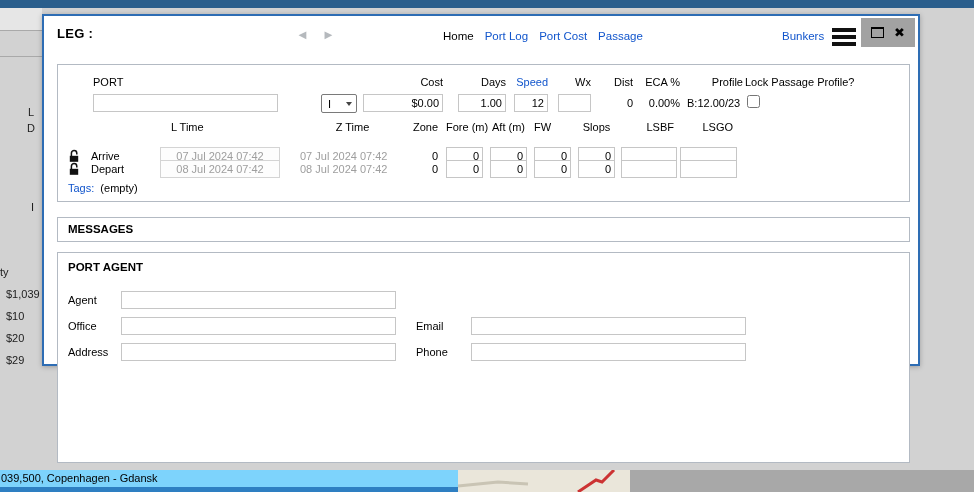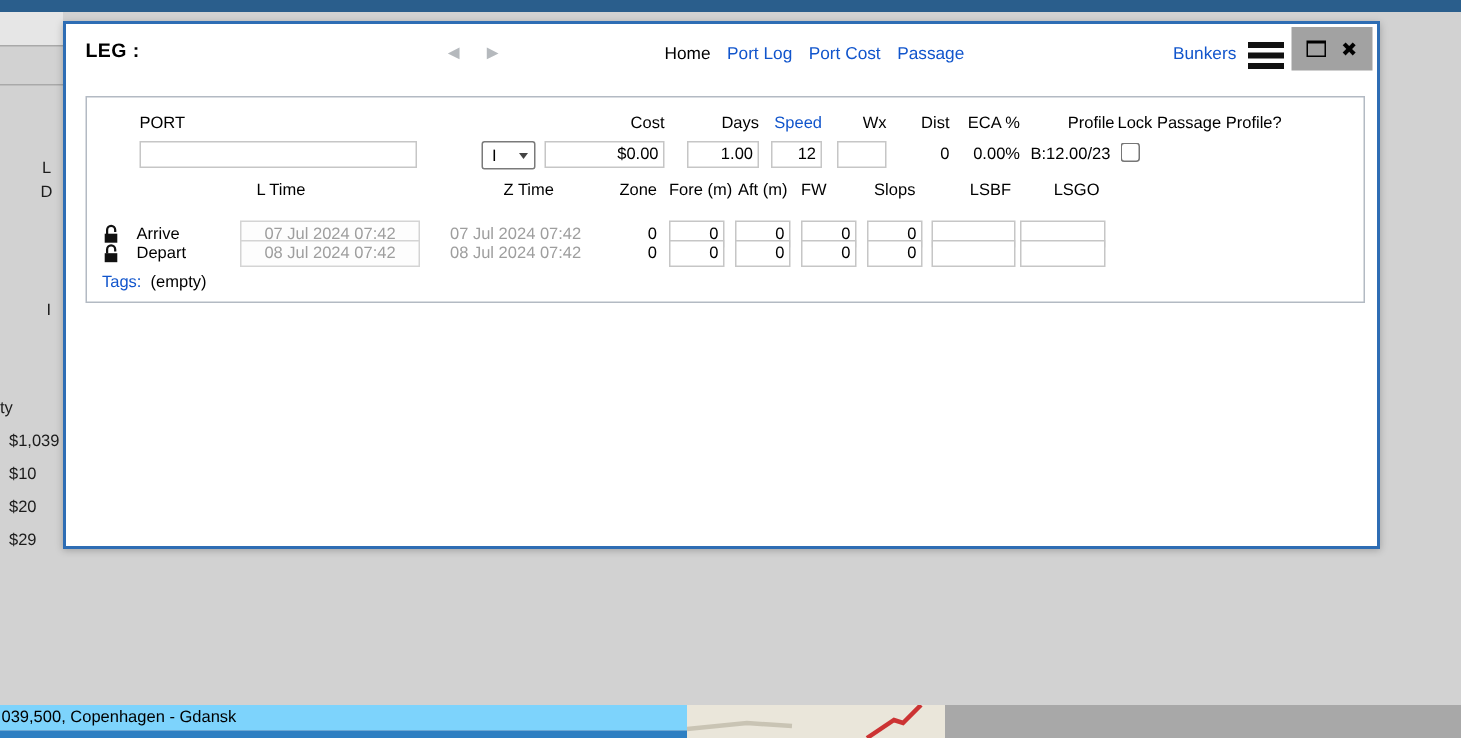--- a/index.html
+++ b/index.html
@@ -199,16 +199,32 @@
         <input class="cell c-b rin" style="">
         <input class="cell c-g rin" style="">
       </div>
 
       <div class="lbl" style="left:10px;top:117px;text-align:center;">
         <span class="blue" style="cursor:pointer;">Tags:</span>
         <span style="margin-left:3px;">(empty)</span>
       </div>
     </section>
 
-
+    <section class="box" style="top:201px;height:25px;">
+      <span class="sect-title" style="left:10px;top:5px;">MESSAGES</span>
+    </section>
+
+    <section class="box" style="top:236px;height:211px;">
+      <span class="sect-title" style="left:10px;top:8px;">PORT AGENT</span>
+      <span class="lbl" style="left:10px;top:41px;">Agent</span>
+      <input class="inp" style="left: 63px; top: 38px; width: 275px;">
+      <span class="lbl" style="left:10px;top:67px;">Office</span>
+      <input class="inp" style="left: 63px; top: 64px; width: 275px;">
+      <span class="lbl" style="left:358px;top:67px;">Email</span>
+      <input class="inp" style="left: 413px; top: 64px; width: 275px;">
+      <span class="lbl" style="left:10px;top:93px;">Address</span>
+      <input class="inp" style="left: 63px; top: 90px; width: 275px;">
+      <span class="lbl" style="left:358px;top:93px;">Phone</span>
+      <input class="inp" style="left: 413px; top: 90px; width: 275px;">
+    </section>
 
   </div>
 </div>
 
 </body></html>

